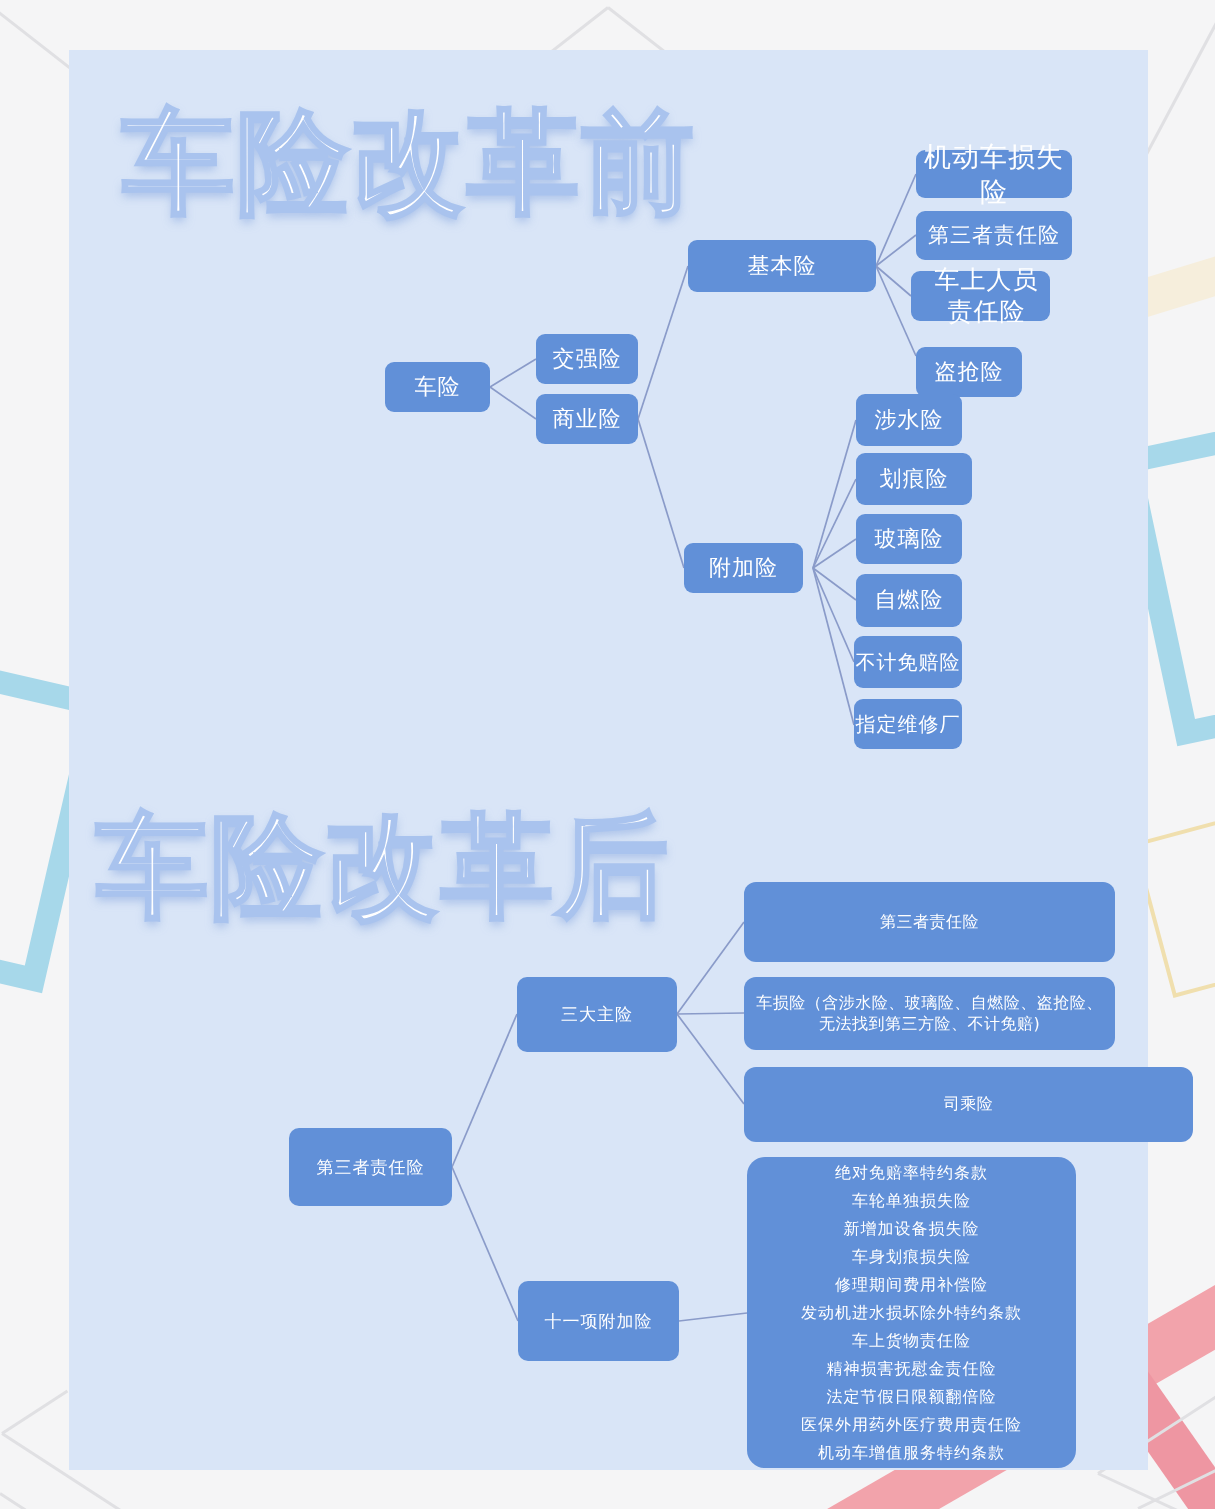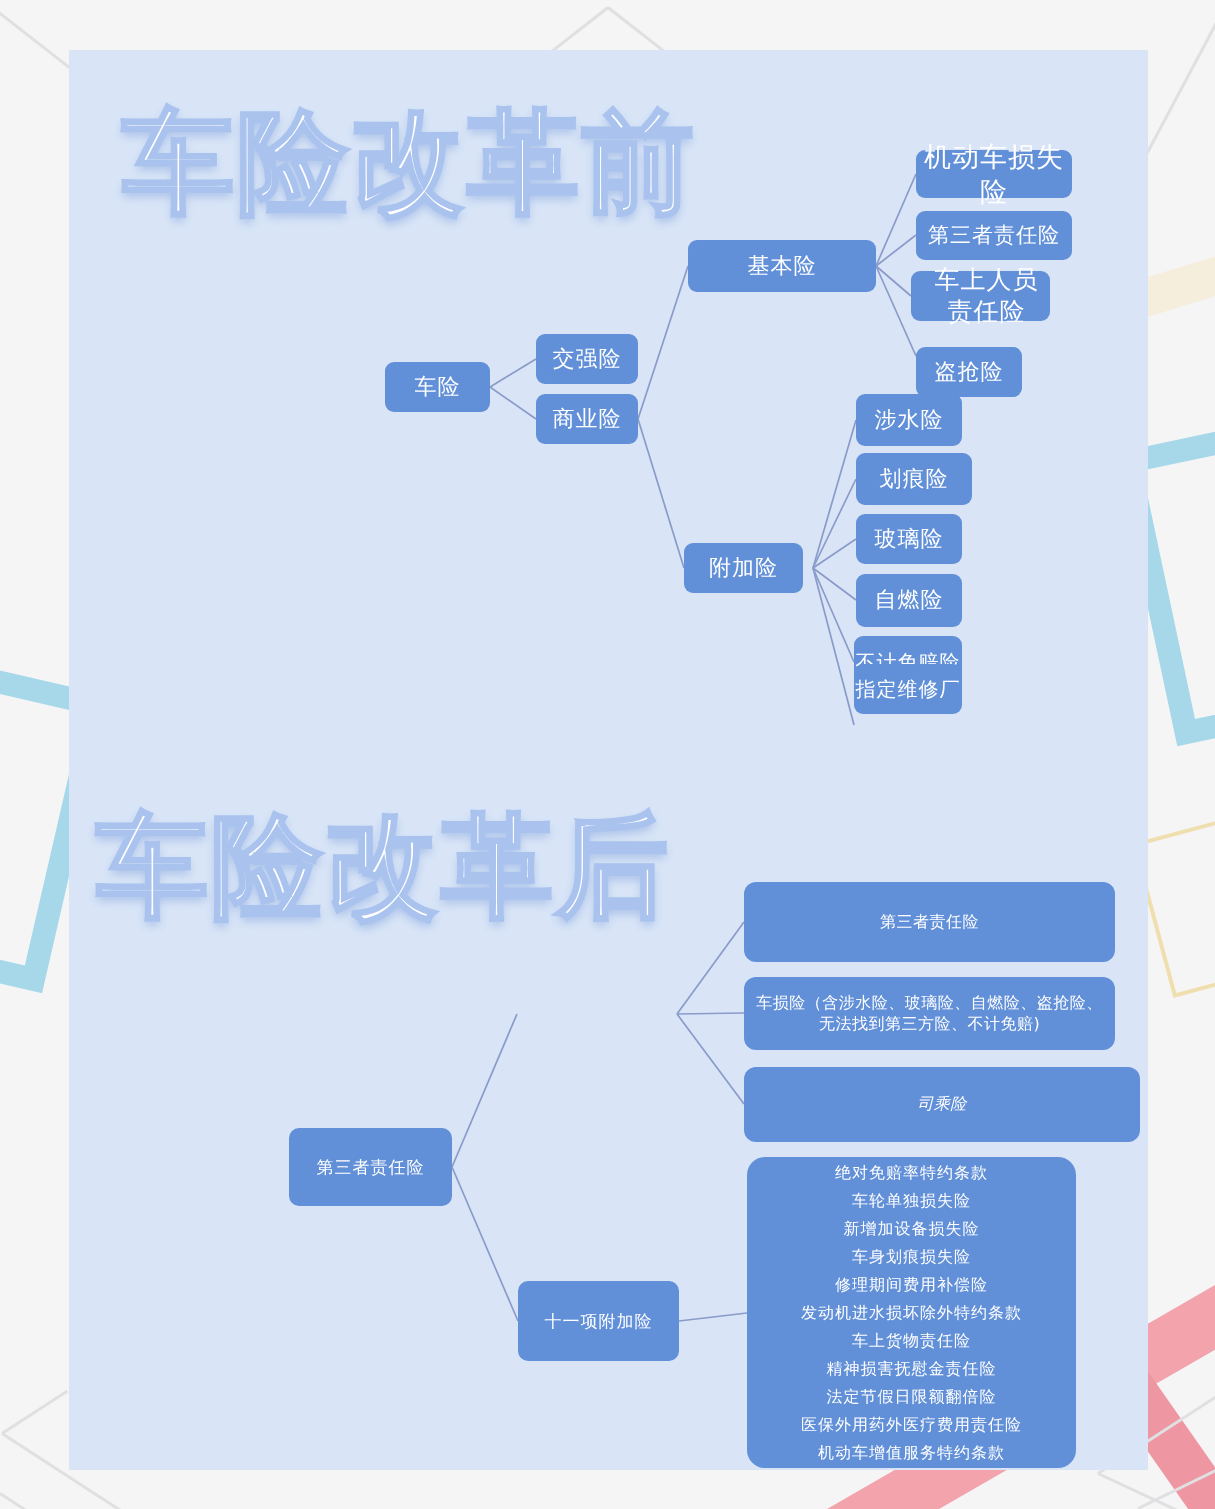--- a/index.html
+++ b/index.html
@@ -126,26 +126,27 @@
   <div class="node" style="left:916px;top:150px;width:156px;height:48px;font-size:27px;">机动车损失险</div>
   <div class="node" style="left:916px;top:211px;width:156px;height:49px;font-size:21px;">第三者责任险</div>
   <div class="node" style="left:911px;top:271px;width:139px;height:50px;font-size:25px;padding-left:12px;">车上人员责任险</div>
   <div class="node" style="left:916px;top:331px;width:106px;height:50px;margin-top:16px;">盗抢险</div>
   <div class="node" style="left:684px;top:543px;width:119px;height:50px;">附加险</div>
   <div class="node" style="left:856px;top:394px;width:106px;height:52px;">涉水险</div>
   <div class="node" style="left:856px;top:453px;width:116px;height:52px;text-align:right;">划痕险</div>
   <div class="node" style="left:856px;top:514px;width:106px;height:50px;">玻璃险</div>
   <div class="node" style="left:856px;top:574px;width:106px;height:53px;">自燃险</div>
   <div class="node" style="left:854px;top:636px;width:108px;height:52px;font-size:20px;">不计免赔险</div>
-  <div class="node" style="left:854px;top:664px;width:108px;height:50px;font-size:20px;">指定维修厂</div>
+  <div class="node" style="left:854px;top:699px;width:108px;height:50px;font-size:20px;">指定维修厂</div>
 
   <div class="node small2" style="left:289px;top:1128px;width:163px;height:78px;">第三者责任险</div>
+  <div class="node small2" style="left:517px;top:977px;width:160px;height:75px;">三大主险</div>
   <div class="node big" style="left:744px;top:882px;width:371px;height:80px;">第三者责任险</div>
   <div class="node big" style="left:744px;top:977px;width:371px;height:73px;">车损险（含涉水险、玻璃险、自燃险、盗抢险、无法找到第三方险、不计免赔)</div>
-  <div class="node big" style="left:744px;top:1067px;width:396px;height:75px;font-style:italic;">司乘险</div>
+  <div class="node big" style="left:744px;top:1067px;width:449px;height:75px;">司乘险</div>
   <div class="node small2" style="left:518px;top:1281px;width:161px;height:80px;">十一项附加险</div>
   <div class="node listbox" style="left:747px;top:1157px;width:329px;height:311px;">
       <div class="list-line">绝对免赔率特约条款</div>
       <div class="list-line">车轮单独损失险</div>
       <div class="list-line">新增加设备损失险</div>
       <div class="list-line">车身划痕损失险</div>
       <div class="list-line">修理期间费用补偿险</div>
       <div class="list-line">发动机进水损坏除外特约条款</div>
       <div class="list-line">车上货物责任险</div>
       <div class="list-line">精神损害抚慰金责任险</div>

